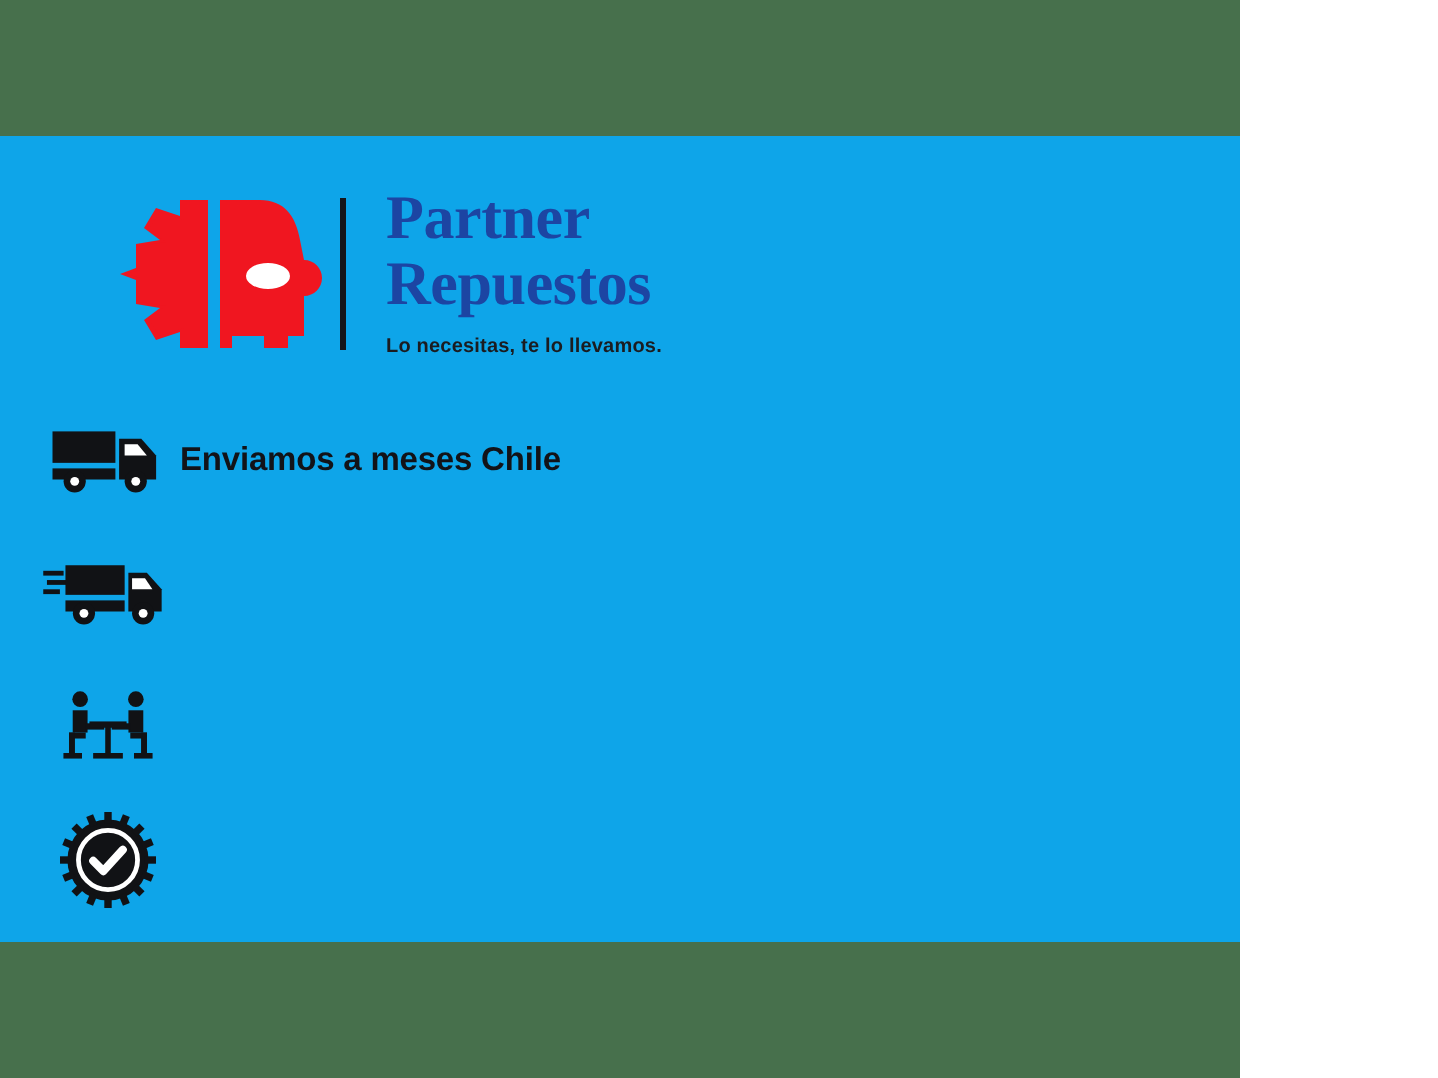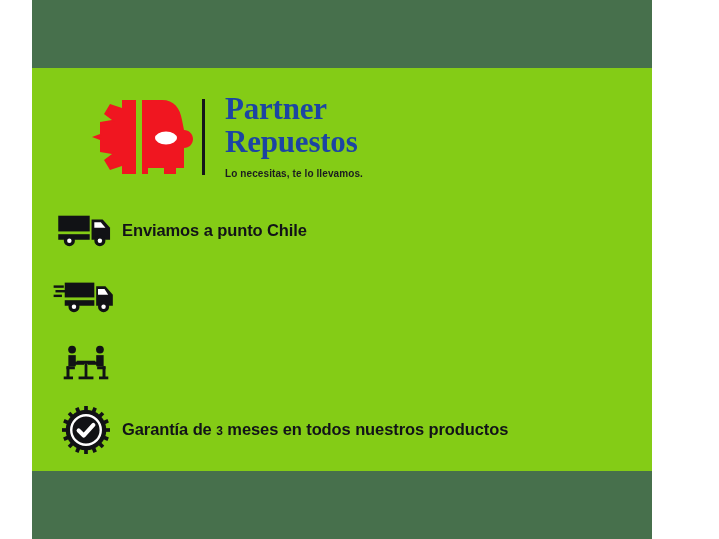--- a/index.html
+++ b/index.html
@@ -7,23 +7,22 @@
     padding: 0;
     background: #ffffff;
   }
   body {
     font-family: "Liberation Sans", sans-serif;
   }
   .canvas {
     position: relative;
     width: 620px;
     height: 539px;
-    background: #84cc16;
+    background: #0ea5e9;
     overflow: hidden;
-    margin-left: 32px;
   }
   .band {
     position: absolute;
     left: 0;
     width: 719px;
     background: #47704c;
   }
   .band-top { top: 0; height: 68px; }
   .band-bottom { top: 471px; height: 68px; }
 
@@ -153,21 +152,21 @@
           <rect x="2" y="4" width="34" height="17" fill="#111215"></rect>
           <rect x="2" y="24" width="34" height="6" fill="#111215"></rect>
           <path d="M38 8 L50 8 L58 17 L58 30 L38 30 Z" fill="#111215"></path>
           <path d="M41 11 L48 11 L53 17 L41 17 Z" fill="#ffffff"></path>
           <circle cx="14" cy="31" r="6" fill="#111215"></circle>
           <circle cx="14" cy="31" r="2.4" fill="#ffffff"></circle>
           <circle cx="47" cy="31" r="6" fill="#111215"></circle>
           <circle cx="47" cy="31" r="2.4" fill="#ffffff"></circle>
         </svg>
       </div>
-      <div class="feature-text">Enviamos a punto Chile</div>
+      <div class="feature-text">Enviamos a meses Chile</div>
     </div>
 
     <div class="feature-row row-pickup">
       <div class="feature-icon">
         <svg viewBox="0 0 70 40" width="66" height="37" aria-hidden="true">
           <rect x="0" y="8" width="11" height="2.6" fill="#111215"></rect>
           <rect x="2" y="13" width="11" height="2.6" fill="#111215"></rect>
           <rect x="0" y="18" width="9" height="2.6" fill="#111215"></rect>
           <rect x="12" y="5" width="32" height="16" fill="#111215"></rect>
           <rect x="12" y="24" width="32" height="6" fill="#111215"></rect>
@@ -227,19 +226,16 @@
               <rect x="24" y="0" width="4" height="6" transform="rotate(67.5 26 26)"></rect>
               <rect x="24" y="46" width="4" height="6" transform="rotate(67.5 26 26)"></rect>
               <rect x="0" y="24" width="6" height="4" transform="rotate(67.5 26 26)"></rect>
               <rect x="46" y="24" width="6" height="4" transform="rotate(67.5 26 26)"></rect>
             </g>
           </g>
           <circle cx="26" cy="26" r="16" fill="none" stroke="#ffffff" stroke-width="2.6"></circle>
           <path d="M18 26.5 L23.5 32 L34 20.5" fill="none" stroke="#ffffff" stroke-width="4.4" stroke-linecap="round" stroke-linejoin="round"></path>
         </svg>
       </div>
-      <div class="feature-text">
-        <span>Garantía de </span><span class="small">3</span><span> meses en todos nuestros productos</span>
-      </div>
     </div>
 
   </div>
 </div>
 
 </body></html>

